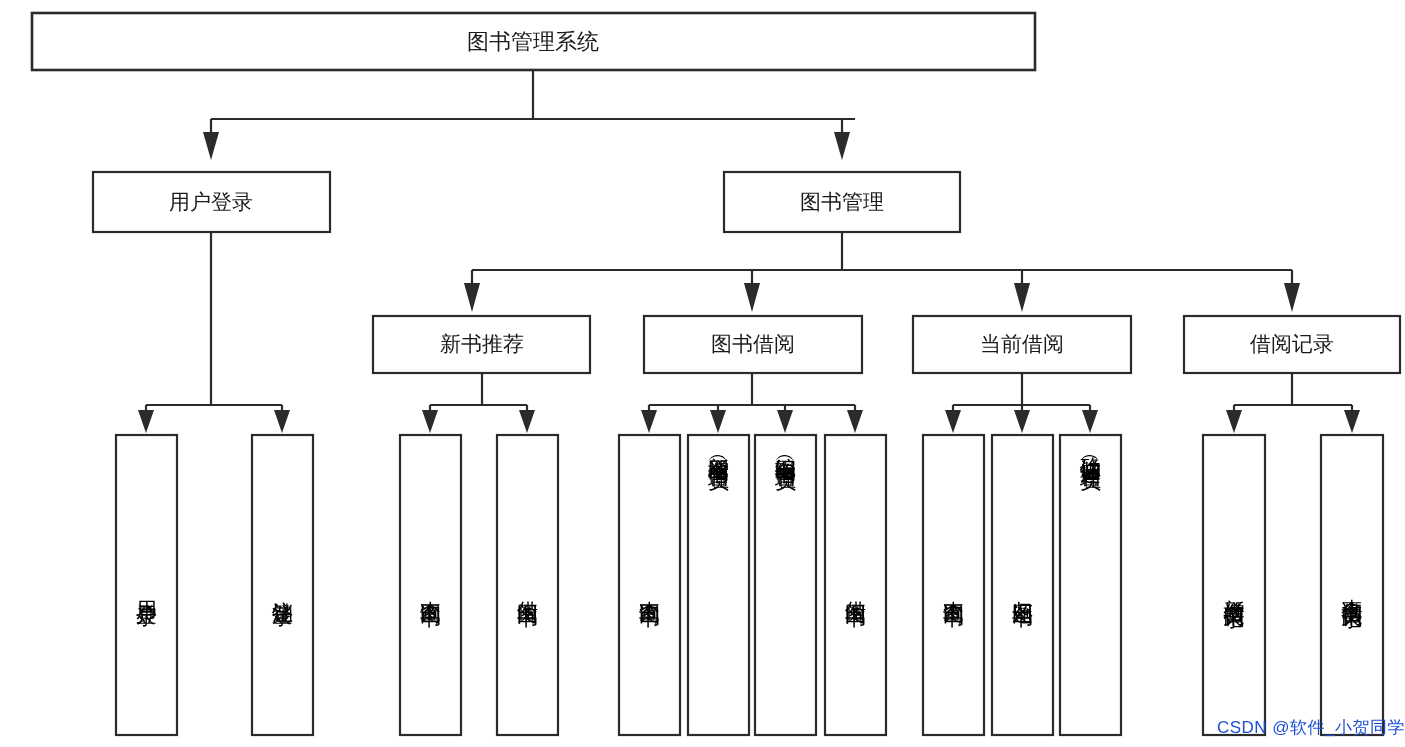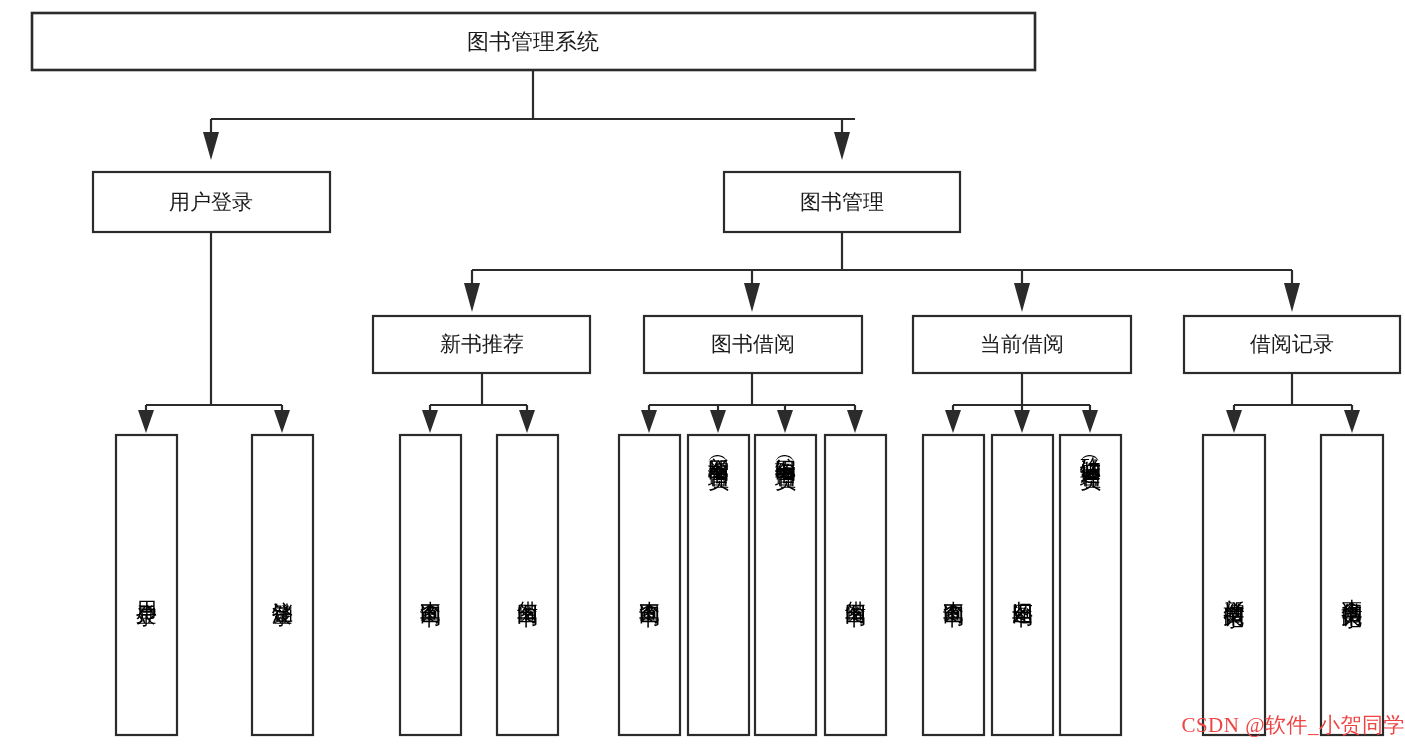--- a/index.html
+++ b/index.html
@@ -58,23 +58,23 @@
     fill: none;
   }
   .arrow-head {
     fill: #2b2b2b;
     stroke: none;
   }
   .watermark {
     position: absolute;
     right: 12px;
     bottom: 8px;
-    font-family: Liberation Serif, serif;
-    font-size: 21px;
-    color: #ef4444;
+    font-family: Liberation Sans, sans-serif;
+    font-size: 17px;
+    color: #1d4ed8;
     letter-spacing: 0.5px;
     white-space: nowrap;
     pointer-events: none;
   }
 </style>
 </head>
 <body>
 
 <div id="diagram-root">
   <svg class="diagram" viewBox="0 0 1405 747" xmlns="http://www.w3.org/2000/svg">

